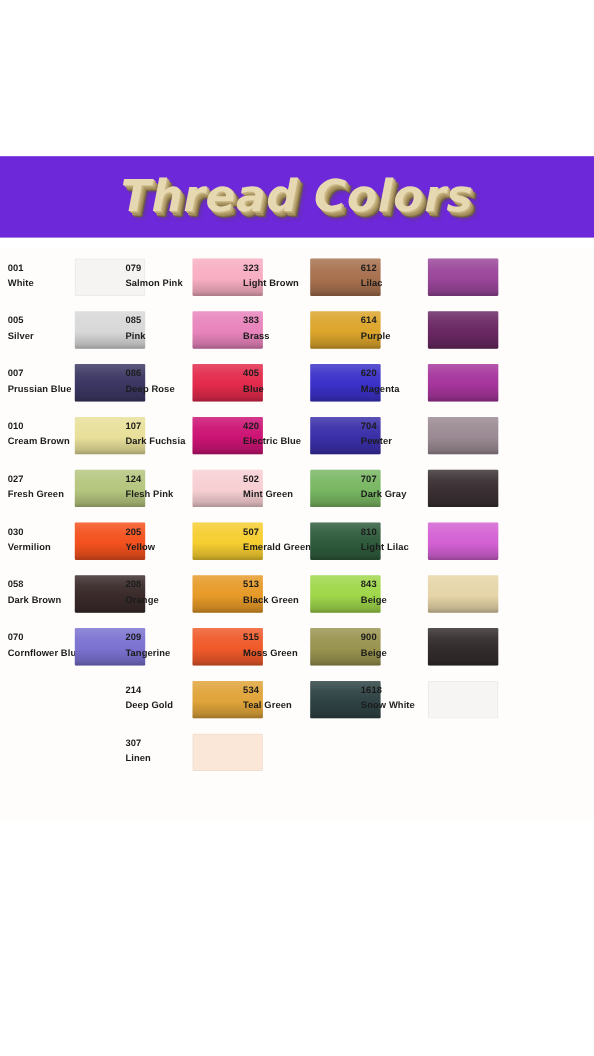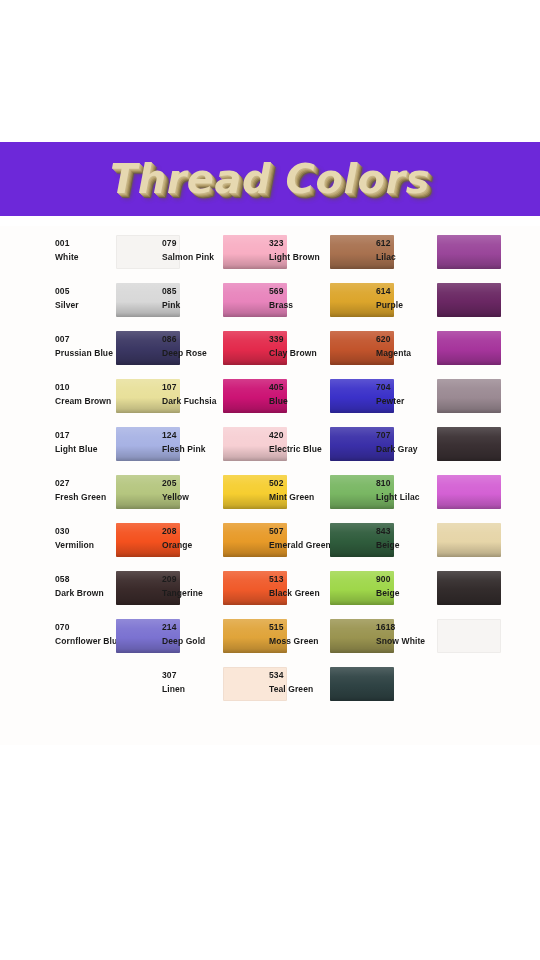--- a/index.html
+++ b/index.html
@@ -58,21 +58,20 @@
     height: 519px;
     background: #fefdfc;
     overflow: hidden;
   }
   .grid {
     position: absolute;
     left: 0;
     top: 0;
     width: 428px;
     display: flex;
-    margin-left: 48px;
   }
   .col {
     width: 135px;
     padding-top: 6px;
     box-sizing: border-box;
   }
   .cell {
     height: 48px;
     position: relative;
     box-sizing: border-box;
@@ -161,27 +160,20 @@
           </div>
           <div class="cell">
             <div class="labels">
               <div class="code">010</div>
               <div class="cname">Cream Brown</div>
             </div>
             <div class="swatch" style="background: rgb(232, 224, 154);"></div>
           </div>
           <div class="cell">
             <div class="labels">
-              <div class="code">017</div>
-              <div class="cname">Light Blue</div>
-            </div>
-            <div class="swatch" style="background: rgb(167, 178, 228);"></div>
-          </div>
-          <div class="cell">
-            <div class="labels">
               <div class="code">027</div>
               <div class="cname">Fresh Green</div>
             </div>
             <div class="swatch" style="background: rgb(181, 198, 127);"></div>
           </div>
           <div class="cell">
             <div class="labels">
               <div class="code">030</div>
               <div class="cname">Vermilion</div>
             </div>
@@ -277,31 +269,24 @@
         <div class="col">
           <div class="cell">
             <div class="labels">
               <div class="code">323</div>
               <div class="cname">Light Brown</div>
             </div>
             <div class="swatch" style="background: rgb(168, 113, 79);"></div>
           </div>
           <div class="cell">
             <div class="labels">
-              <div class="code">569</div>
+              <div class="code">383</div>
               <div class="cname">Brass</div>
             </div>
             <div class="swatch" style="background: rgb(220, 165, 43);"></div>
-          </div>
-          <div class="cell">
-            <div class="labels">
-              <div class="code">339</div>
-              <div class="cname">Clay Brown</div>
-            </div>
-            <div class="swatch" style="background: rgb(194, 84, 44);"></div>
           </div>
           <div class="cell">
             <div class="labels">
               <div class="code">405</div>
               <div class="cname">Blue</div>
             </div>
             <div class="swatch" style="background: rgb(59, 49, 201);"></div>
           </div>
           <div class="cell">
             <div class="labels">

